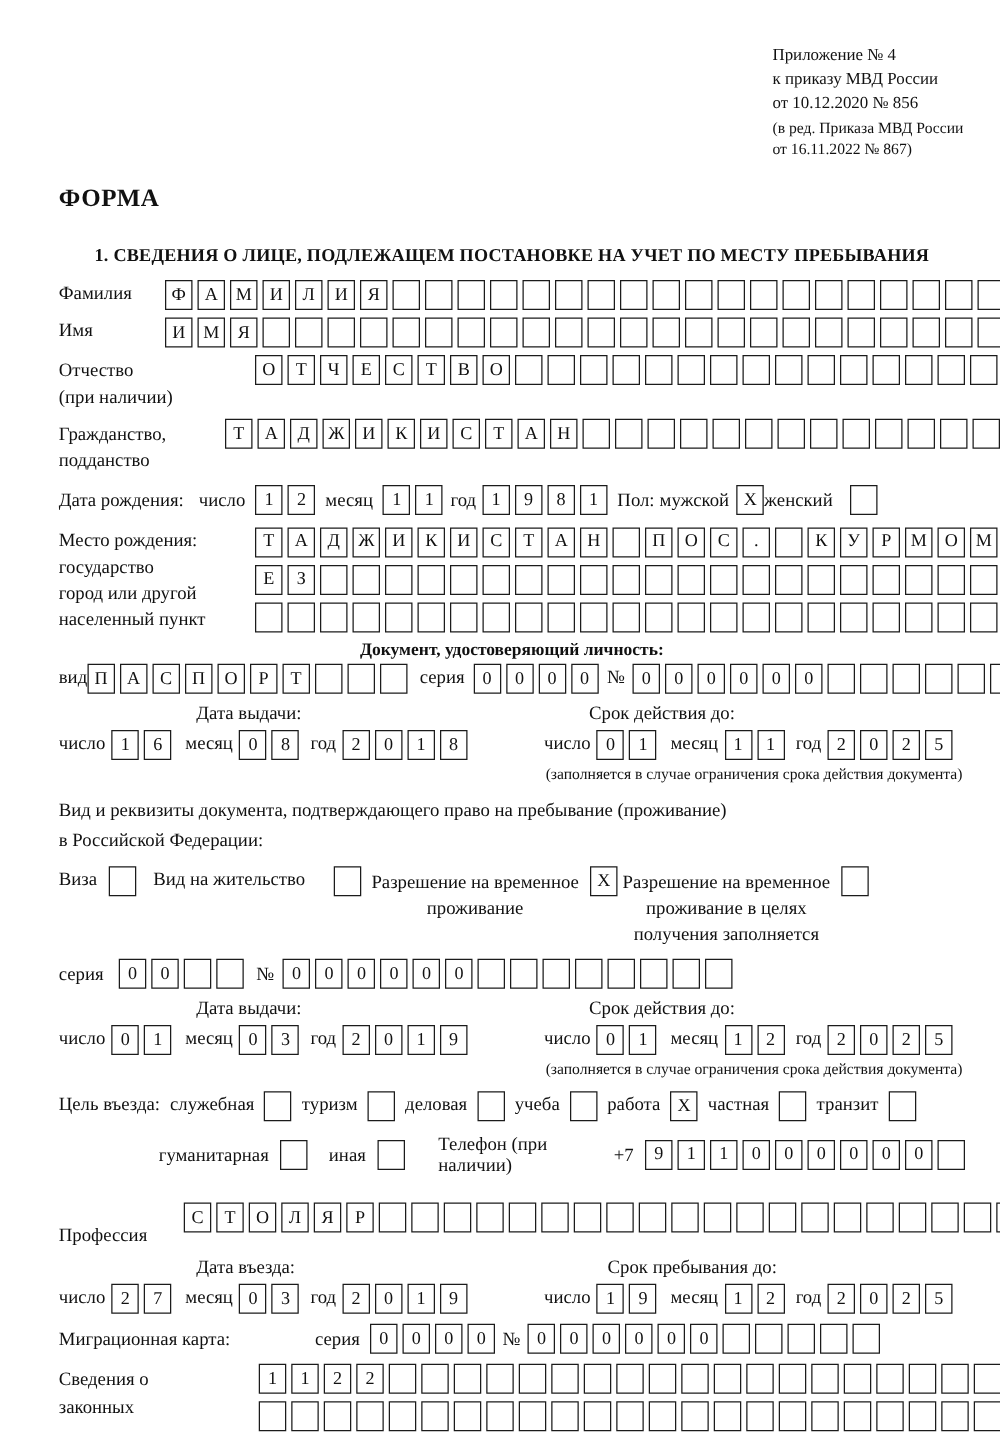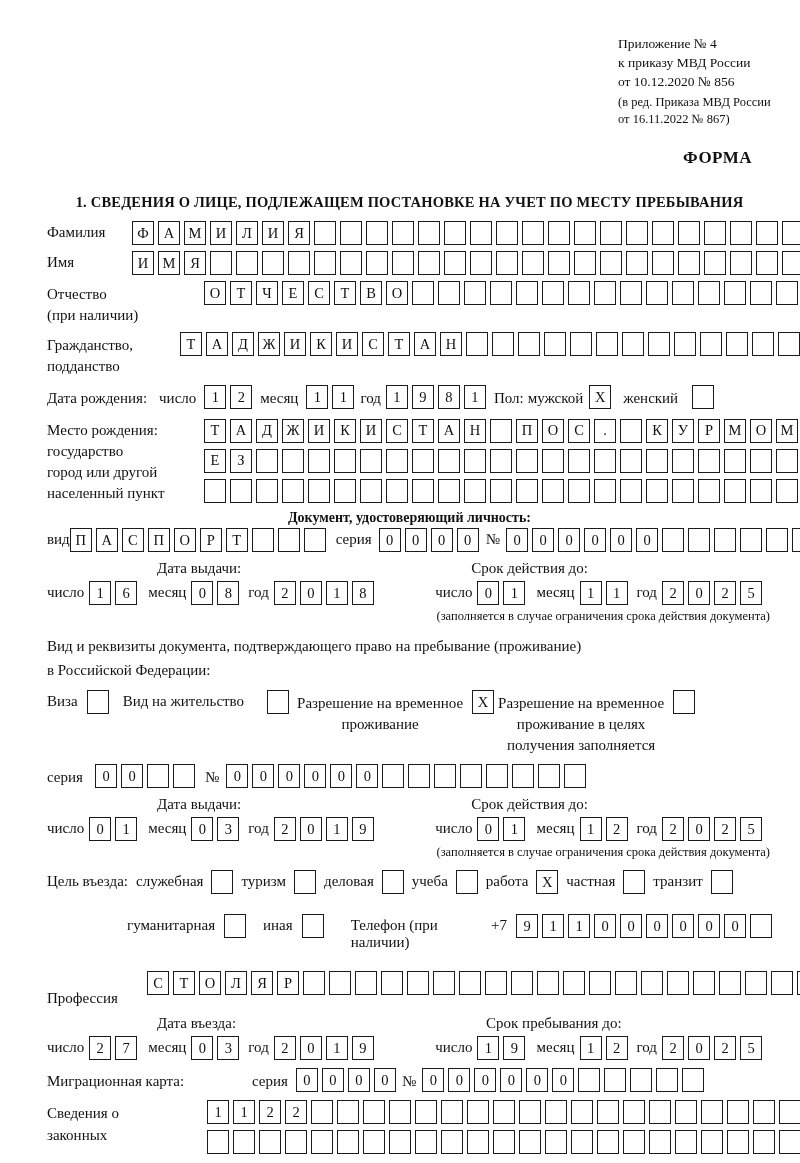--- a/index.html
+++ b/index.html
@@ -4,21 +4,21 @@
 <style>
   html,body{margin:0;padding:0;background:#fff;}
   .page{
     width:800px;height:1163px;box-sizing:border-box;
     padding:34px 28px 0 47px;overflow:hidden;
     font-family:"Liberation Serif","DejaVu Serif",serif;
     font-size:15px;color:#111;background:#fff;
   }
   .top-right{margin-left:571px;width:200px;line-height:19px;font-size:13.5px;}
   .top-right .amend{font-size:12.5px;line-height:17px;margin-top:3px;}
-  .forma{ text-align:right;font-weight:bold;margin:20px 20px 0 0;font-size:17px;letter-spacing:.5px;}
+  .forma{ font-weight:bold;margin:20px 8px 0 0;font-size:20px;letter-spacing:.5px;}
   .title{ text-align:center;font-weight:bold;font-size:15.5px;line-height:22px;margin-top:16px;}
   .title .uline{display:inline-block;width:55px;border-bottom:2px solid #444;height:14px;margin-left:8px;}
   .sec-head{font-weight:bold;font-size:14.5px;margin-top:26px;text-align:center;letter-spacing:.2px;}
 
   .row{display:flex;align-items:flex-start;margin-top:6px;}
   .lbl{flex:0 0 auto;padding-top:3px;}
   .lbl2{line-height:21px;padding-top:3px;}
   .cellrow{display:flex;gap:4px;flex-wrap:nowrap;}
   .cell{
     flex:0 0 auto;width:20px;height:22px;border:1.6px solid #1b1b1b;
@@ -34,21 +34,21 @@
   .dategroup{display:flex;gap:5px;align-items:flex-start;}
   .dategroup .word{padding-top:3px;}
   .right-group{margin-left:auto;margin-right:10px;}
   .footnote{text-align:right;font-size:12.5px;margin-top:4px;margin-right:2px;}
   .intro{margin-top:10px;line-height:24px;}
   .visa-row{display:flex;align-items:flex-start;margin-top:8px;}
   .visa-item{display:flex;gap:9px;align-items:flex-start;}
   .visa-item .multiline{text-align:center;line-height:21px;padding-top:3px;}
   .purpose-row{display:flex;align-items:flex-start;margin-top:10px;gap:8px;flex-wrap:nowrap;}
   .purpose-row .word{white-space:nowrap;}
-  .phone-row{display:flex;align-items:flex-start;margin-top:20px;gap:9px;}
+  .phone-row{display:flex;align-items:center;margin-top:8px;gap:9px;}
   .rep{display:flex;margin-top:8px;}
   .rep .labels{flex:0 0 160px;line-height:22px;padding-top:2px;}
   .mt2{margin-top:2px;} .mt8{margin-top:8px;align-items:center;} .mt10{margin-top:10px;} 
 </style>
 </head>
 <body>
 
 <div class="page">
 
   <div class="top-right">
@@ -212,21 +212,21 @@
         <span class="cell">1</span>
         <span class="cell">9</span>
         <span class="cell">8</span>
         <span class="cell">1</span>
       </div>
     <span class="word" style="margin-left:8px;">Пол:</span>
     <span class="word" style="margin-left:4px;">мужской</span>
     <div class="cellrow" style="margin-left:6px;">
         <span class="cell">X</span>
       </div>
-    <span class="word" style="margin-left:12px;">женский</span>
+    <span class="word" style="">женский</span>
     <div class="cellrow" style="margin-left:14px;">
         <span class="cell"></span>
       </div>
   </div>
 
   <div class="row mt8">
     <div class="lbl lbl2" style="width:157px;">
       <div>Место рождения:</div>
       <div>государство</div>
       <div>город или другой</div>

